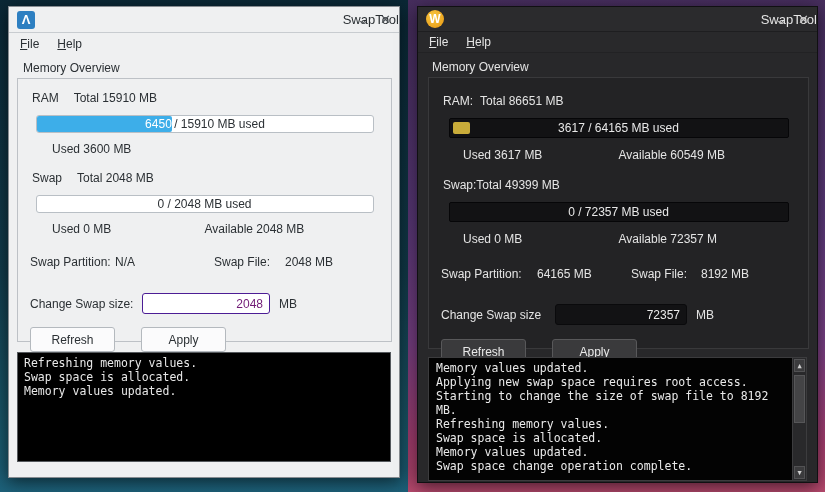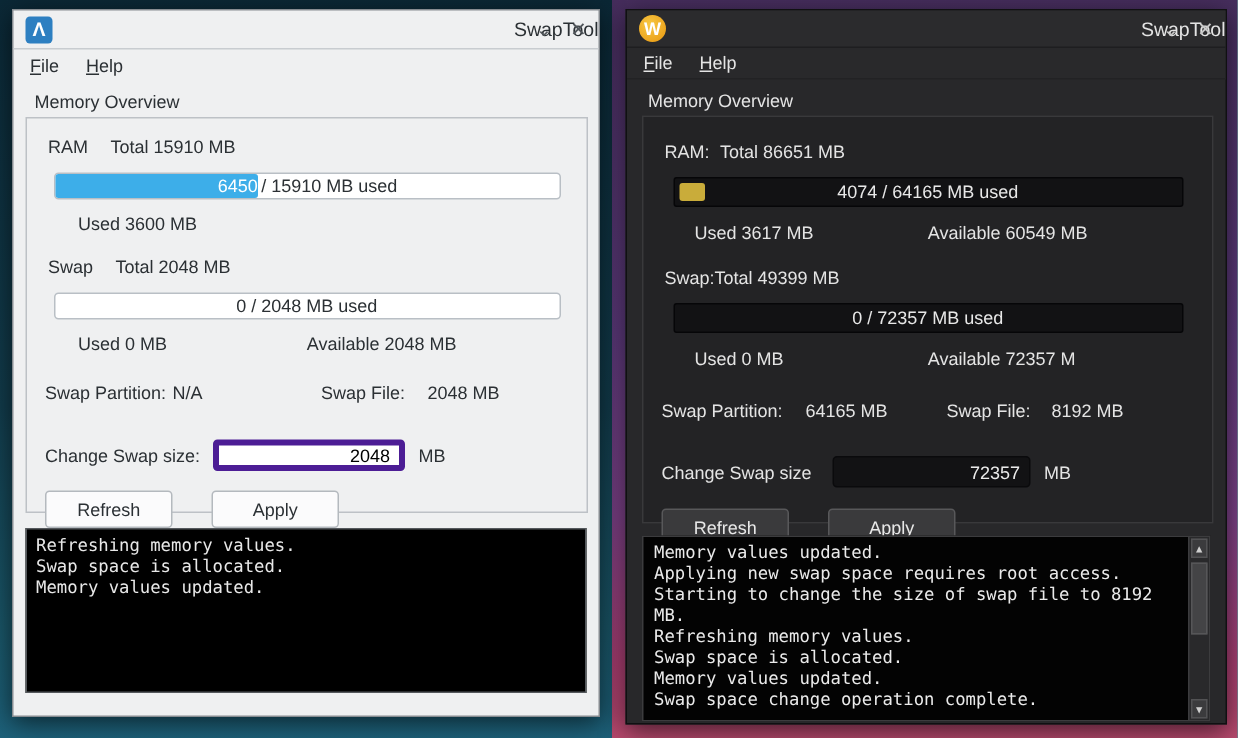--- a/index.html
+++ b/index.html
@@ -34,22 +34,22 @@
   .pbar-l { width:338px; }
   .pbar .fill { position:absolute; left:0; top:0; bottom:0; border-radius:2px; overflow:hidden; }
   .pbar .lab { position:absolute; inset:0; display:flex; align-items:center; justify-content:center;
     font-size:12px; color:#2b3034; white-space:nowrap; }
   .pbar .fill .lab { color:#fff; left:0; top:0; bottom:0; }
   .pbar-l .fill .lab { width:338px; }
   .used-row { display:grid; grid-template-columns:1fr 1fr; margin-top:9px; }
   .used-row .u { padding-left:22px; }
   .part-row { display:grid; grid-template-columns:85px 99px 71px 1fr; margin-top:19px; align-items:center; }
   .change-row { display:grid; grid-template-columns:112px 128px 1fr; margin-top:24px; align-items:center; }
-  .change-row input { height:21px; border:4px solid #4c1d95; border-radius:3px; background:#fff;
-    text-align:right; padding-right:6px; font-size:12px; font-family:"Liberation Sans",sans-serif; color:#000000; }
+  .change-row input { height:21px; border:1px solid #4c1d95; border-radius:3px; background:#fff;
+    text-align:right; padding-right:6px; font-size:12px; font-family:"Liberation Sans",sans-serif; color:#701a75; }
   .change-row .unit { margin-left:9px; }
   .btn-row { display:flex; justify-content:flex-start; gap:26px; margin-top:13px; padding-right:1px; }
   .btn { width:85px; height:25px; background:#fbfbfc; border:1px solid #b4b9be; border-radius:3px;
     font-size:12px; color:#2b3034; display:flex; align-items:center; justify-content:center; cursor:default; }
   .console { margin:10px 8px 0 8px; height:110px; background:#000; border:1px solid #55595d;
     font-family:"DejaVu Sans Mono", monospace; font-size:11.5px; line-height:14px; color:#e8e8e8;
     padding:3px 6px; overflow:hidden; }
 
   
   .win-dark { left:417px; top:6px; width:401px; height:477px; background:#28282a;
@@ -160,21 +160,21 @@
     <div class="menubar">
       <span class="menu-item">File</span>
       <span class="menu-item">Help</span>
     </div>
     <div class="section-label">Memory Overview</div>
     <div class="group">
       <div class="mem-line" style="margin-top:8px">
         <span class="mem-name">RAM:</span><span>Total 86651 MB</span>
       </div>
       <div class="pbar pbar-r">
-        <div class="lab">4074 / 64165 MB used</div>
+        <div class="lab">3617 / 64165 MB used</div>
         <div class="fill" style="width: 5.3%; background: rgb(201, 172, 58);"></div>
       </div>
       <div class="used-row">
         <span class="u">Used 3617 MB</span>
         <span>Available 60549 MB</span>
       </div>
       <div class="mem-line" style="margin-top:16px">
         <span class="mem-name tight">Swap:</span><span>Total 49399 MB</span>
       </div>
       <div class="pbar pbar-r">

